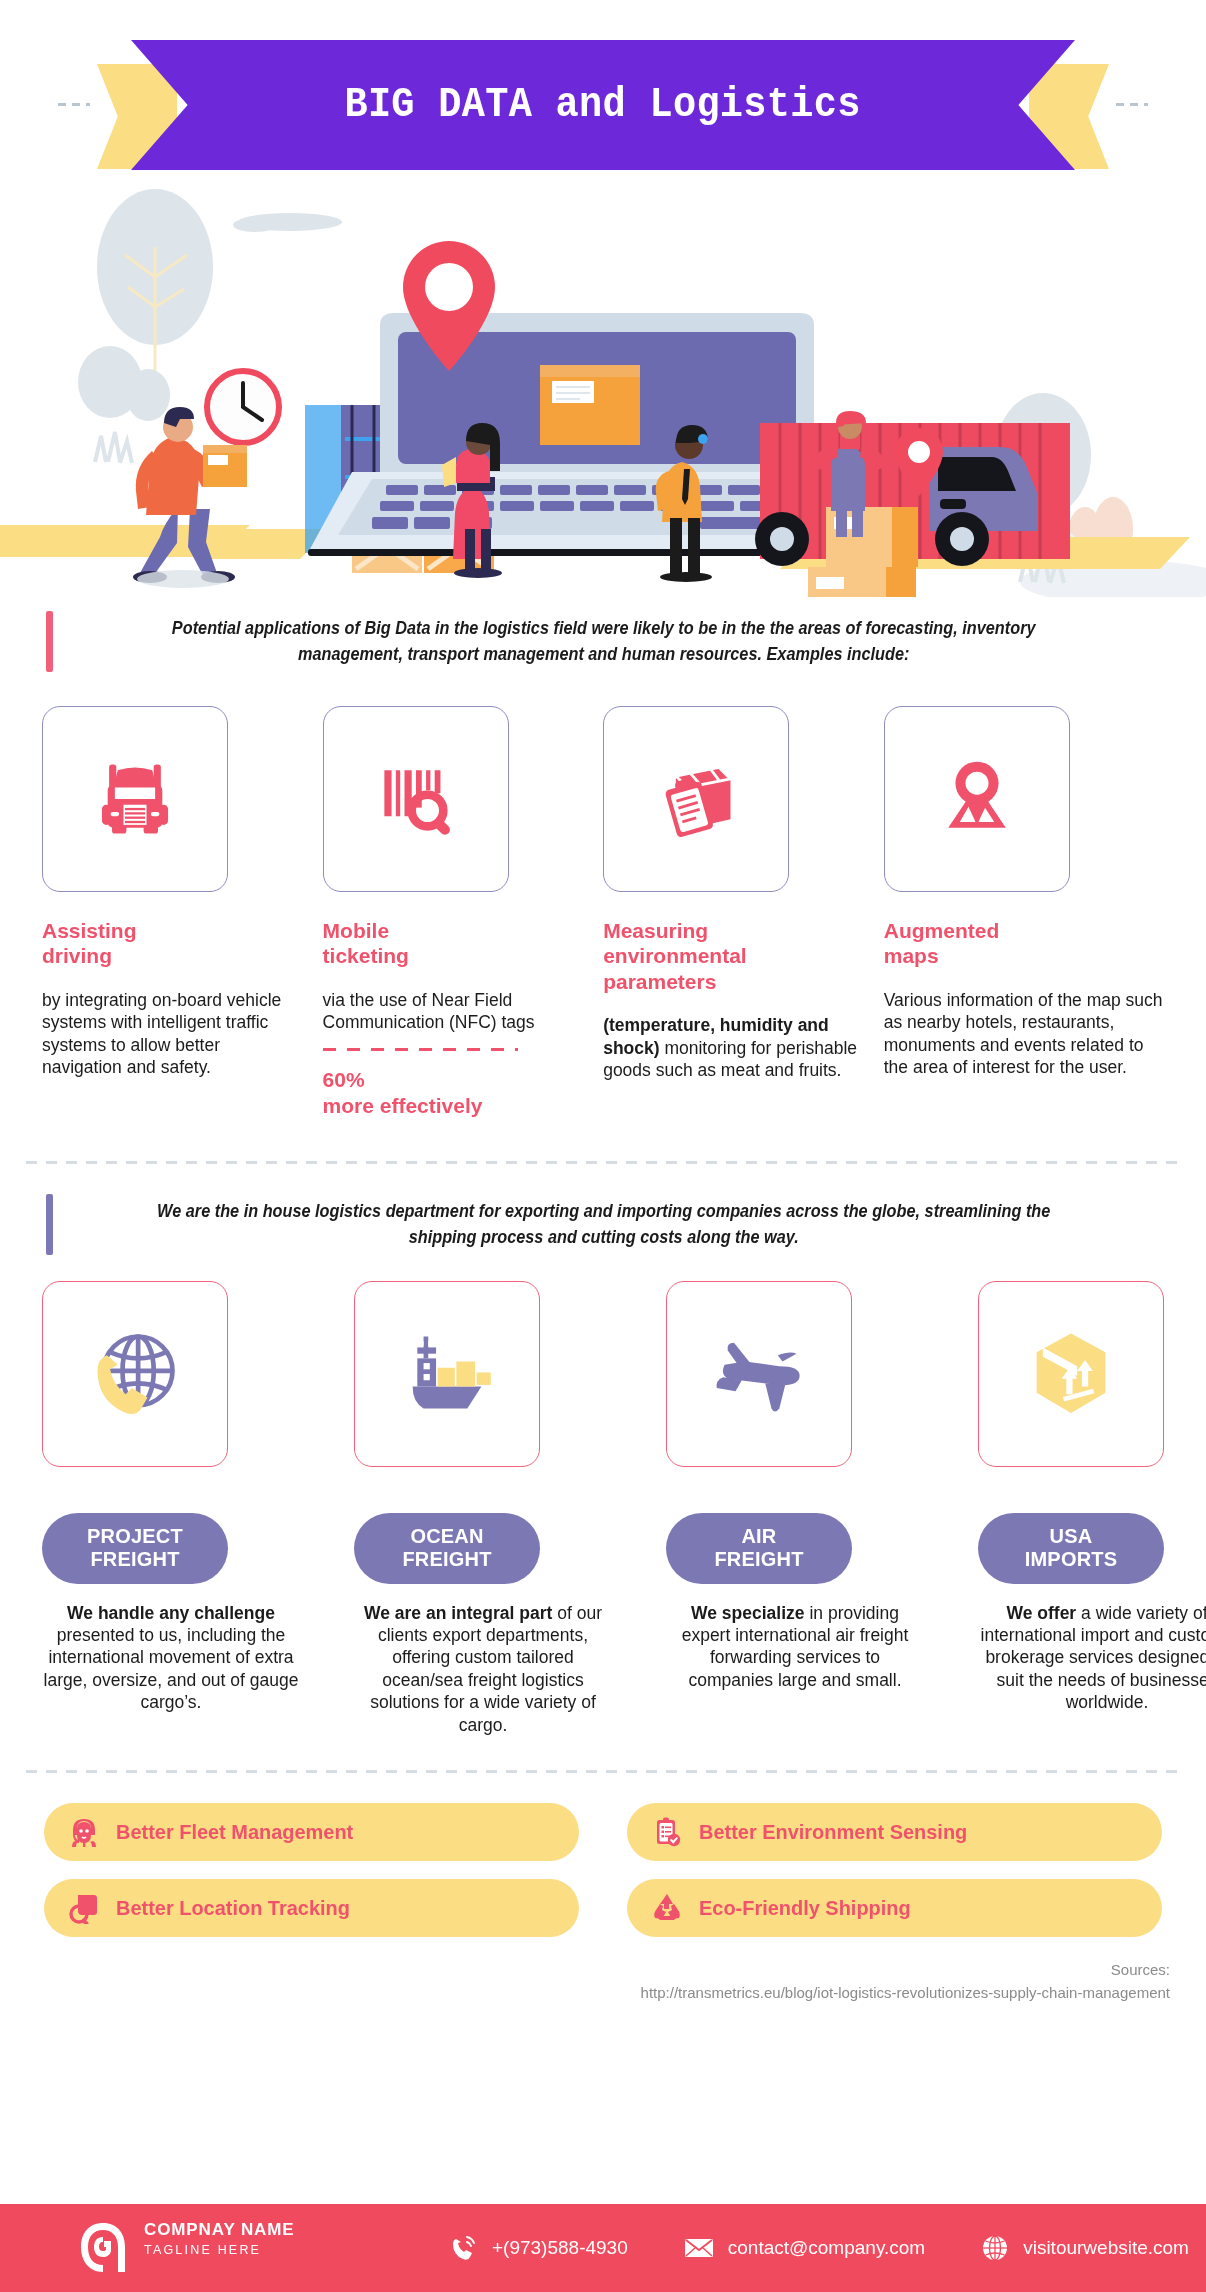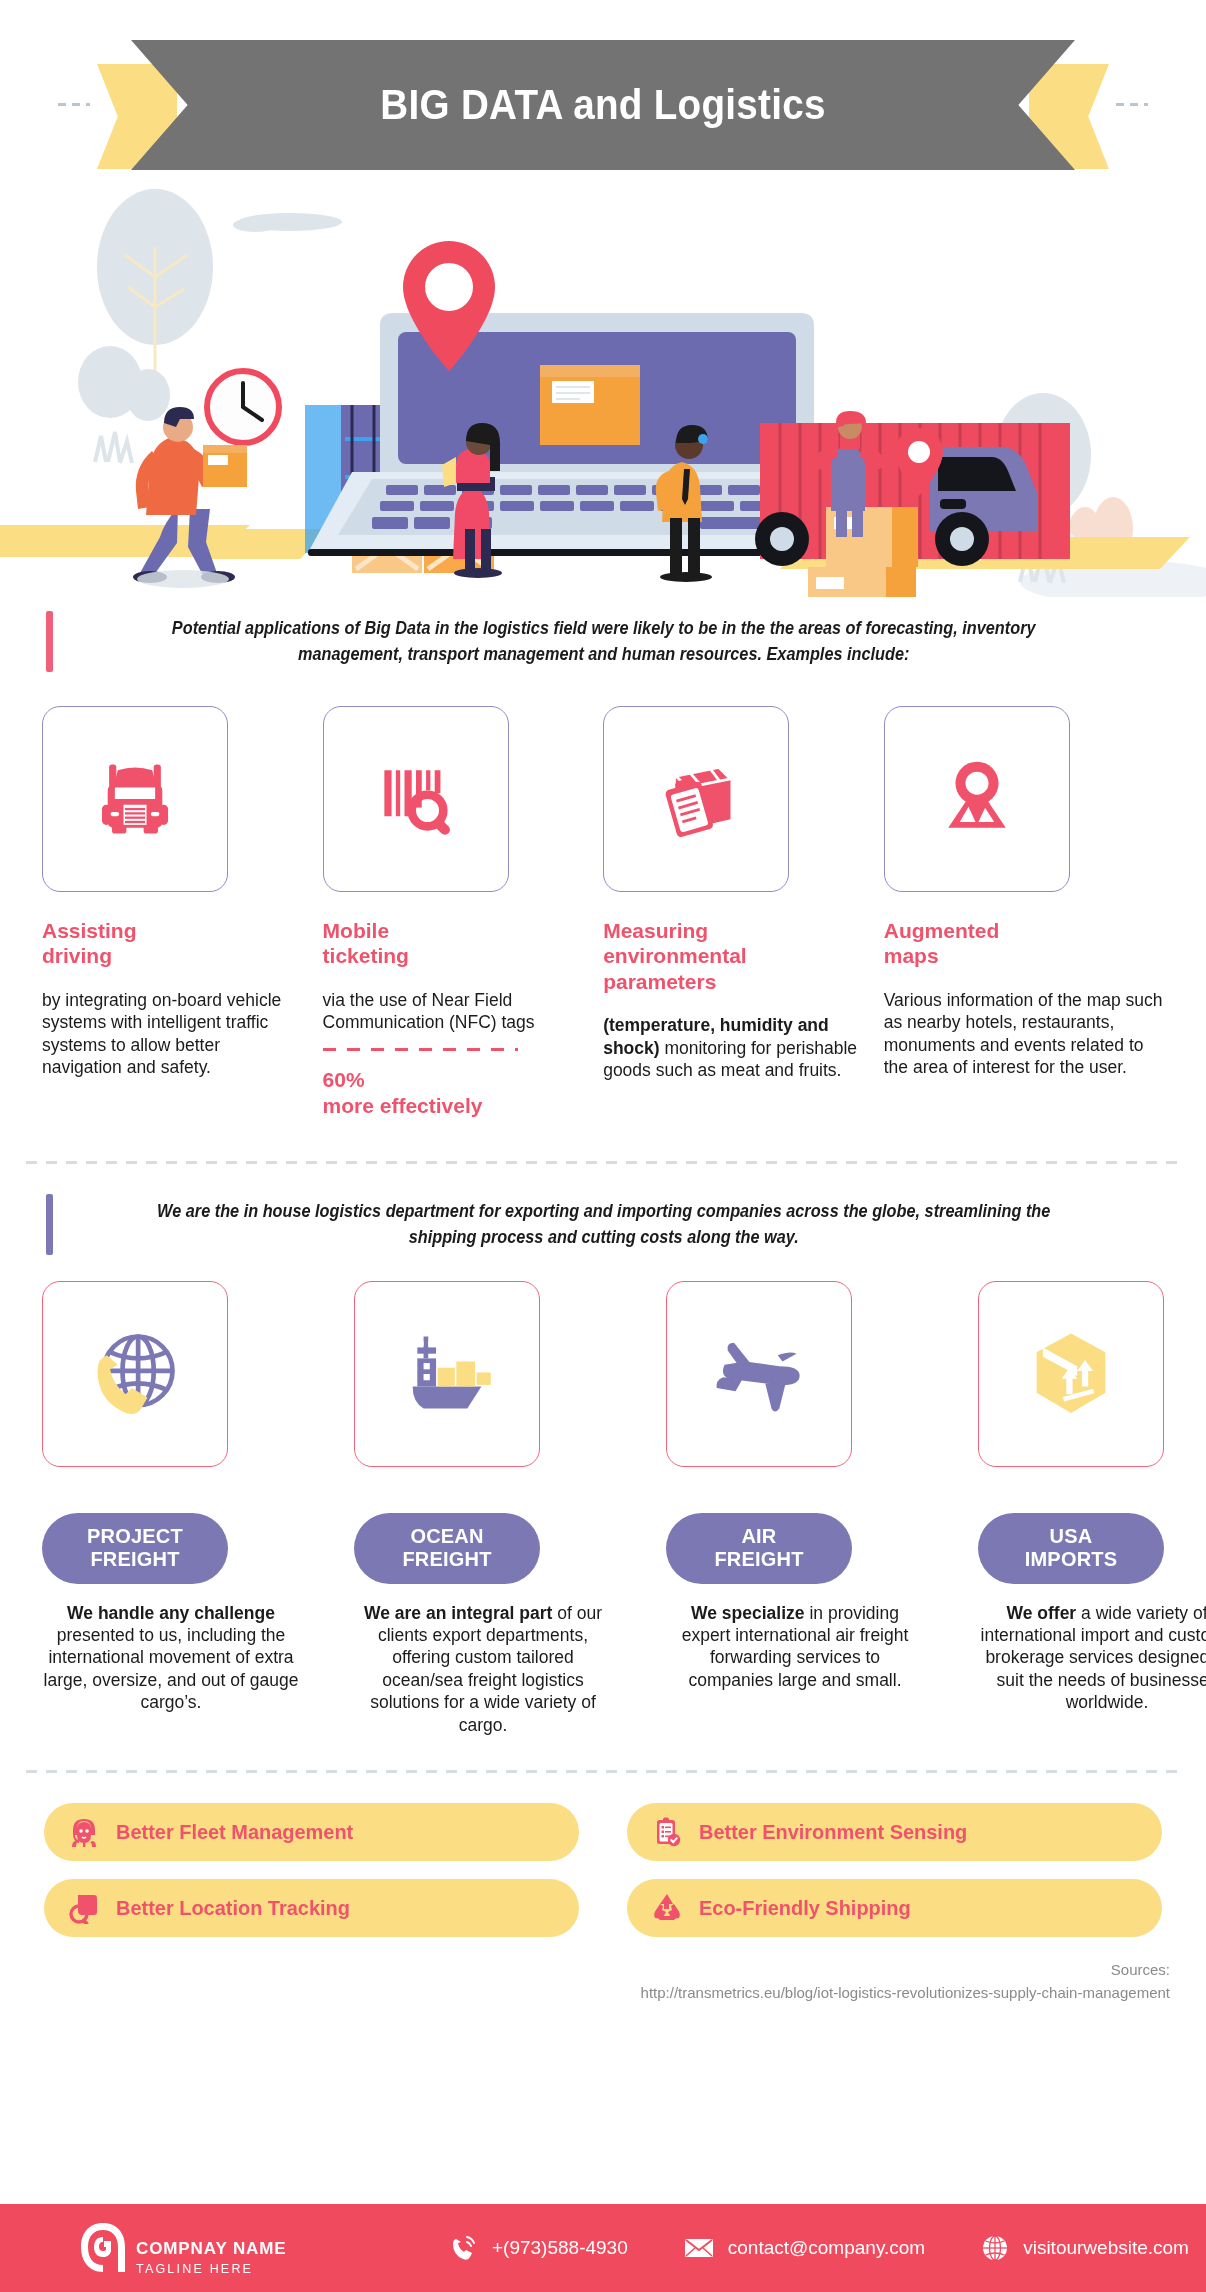--- a/index.html
+++ b/index.html
@@ -29,23 +29,23 @@
   }
   .ribbon-tail.right {
     right: 97px;
     clip-path: polygon(0 0, 100% 0, 74% 50%, 100% 100%, 0 100%);
   }
   .ribbon-main {
     position: absolute;
     left: 131px; right: 131px;
     top: 18px;
     height: 130px;
-    background: #737373;
+    background: #6d28d9;
     clip-path: polygon(0 0, 100% 0, 94% 50%, 100% 100%, 0 100%, 6% 50%);
-    display: flex; align-items: center; justify-content: center;
+    display: flex; align-items: center; justify-content: center; font-family: Liberation Mono, monospace;
   }
   .ribbon-title {
     color: #ffffff;
     font-size: 42px;
     font-weight: bold;
     letter-spacing: .3px;
     text-align: center;
     transform: scaleX(0.92);
   }
   .ribbon-dash { position: absolute; top: 81px; width: 32px; height: 3px;
@@ -116,21 +116,21 @@
   .bpill-label { color: #f0526c; font-size: 21px; font-weight: bold; transform: scaleX(0.95); transform-origin: left; }
 
   
   .sources { text-align: right; padding: 0 36px; margin-top: 22px; color: #8b8b8b; font-size: 15px; line-height: 1.5; }
 
   
   .footer {
     position: absolute; left: 0; bottom: 0; width: 1206px; height: 88px;
     background: #f04a5f; display: flex; align-items: center; padding-left: 78px; gap: 0;
   }
-  .brand { display: flex; align-items: flex-end; gap: 8px; width: 372px; }
+  .brand { display: flex; align-items: flex-start; gap: 16px; width: 372px; }
   .brand-text { color: #fff; }
   .brand-name { font-size: 17px; font-weight: bold; letter-spacing: .9px; }
   .brand-tag { font-size: 12.5px; letter-spacing: 2.2px; margin-top: 3px; }
   .fitem { display: flex; align-items: center; gap: 14px; color: #fff; font-size: 19px; }
   .fitem + .fitem { margin-left: 56px; }
 </style>
 </head>
 <body>
 
 <div class="ribbon-wrap">

